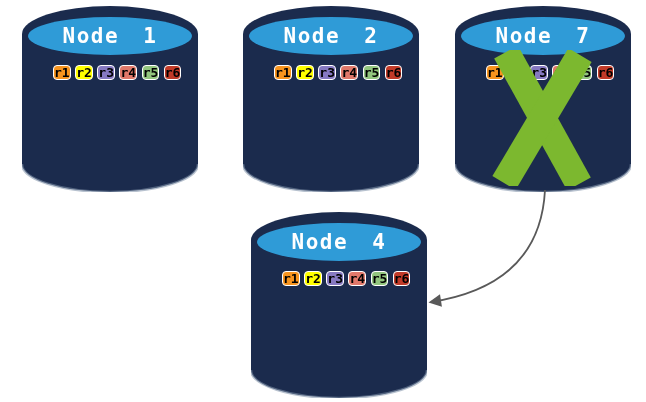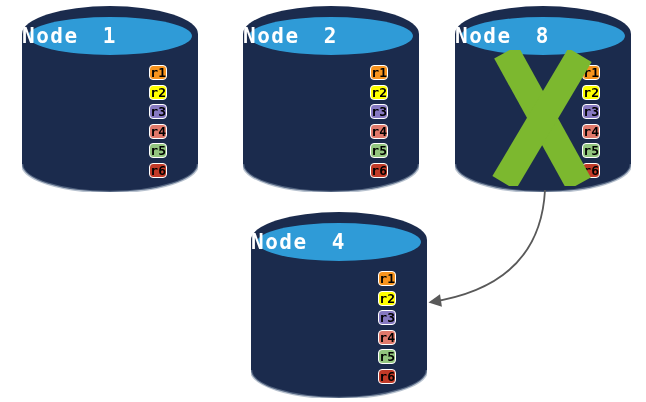--- a/index.html
+++ b/index.html
@@ -7,27 +7,27 @@
     position:relative;width:646px;height:402px;background:var(--background,#fff);
     font-family:"DejaVu Sans Mono","Liberation Mono",monospace;overflow:hidden;
   }
   .node{position:absolute;width:176px;height:186px;}
   .cyl{position:absolute;left:0;top:0;}
   .cyl-body{fill:var(--cylinder-body,#1B2B4D);}
   .cyl-top{fill:var(--cylinder-top,#2F9BD7);}
   .cyl-bottom-edge{fill:none;stroke:#7d8fa8;stroke:rgba(125,143,168,0.55);stroke-width:2.5;}
   .title{
     position:absolute;left:0;right:0;top:19px;height:23px;
-    font-weight:bold;font-size:21px;line-height:23px;
+    text-align:center;font-weight:bold;font-size:21px;line-height:23px;
     letter-spacing:1.5px;word-spacing:10px;white-space:pre;
     color:var(--title-text,#fff);
   }
   .rows{
     position:absolute;left:31px;top:59px;width:114px;
-    display:flex;flex-direction:column;gap:4.5px;align-items:flex-end;
+    display:flex;gap:4.5px;
   }
   .row{
     height:15px;box-sizing:border-box;border:1px solid var(--row-border,#fff);
     border-radius:4px;display:flex;align-items:center;justify-content:center;
     font-size:13px;font-weight:bold;line-height:1;color:var(--row-text,#000);
   }
   .cross{position:absolute;left:35px;top:44px;}
   .cross line{stroke:var(--cross-color,#7CB82F);stroke-width:27;}
   .arrow-svg{position:absolute;left:415px;top:180px;pointer-events:none;}
   .arrow-path{fill:none;stroke:var(--arrow-color,#595959);stroke-width:1.8;}
@@ -71,21 +71,21 @@
         <div class="row" style="background: rgb(193, 58, 40);">r6</div>
       </div>
   </div>
 
   <div class="node" style="left:455px;top:6px;">
     <svg class="cyl" width="176" height="186" viewBox="0 0 176 186">
       <path class="cyl-body" d="M0,28 A88,28 0 0 1 176,28 L176,158 A88,28 0 0 1 0,158 Z"></path>
       <path class="cyl-bottom-edge" d="M0,158 A88,28 0 0 0 176,158"></path>
       <ellipse class="cyl-top" cx="88" cy="30" rx="82" ry="19"></ellipse>
     </svg>
-    <div class="title">Node 8</div>
+    <div class="title">Node 7</div>
     <div class="rows">
         <div class="row" style="background: rgb(247, 148, 30);">r1</div>
         <div class="row" style="background: rgb(255, 255, 0);">r2</div>
         <div class="row" style="background: rgb(134, 121, 193);">r3</div>
         <div class="row" style="background: rgb(224, 120, 106);">r4</div>
         <div class="row" style="background: rgb(146, 197, 126);">r5</div>
         <div class="row" style="background: rgb(193, 58, 40);">r6</div>
       </div>
     <svg class="cross" width="104" height="136" viewBox="0 0 104 136">
       <line x1="16" y1="2" x2="89" y2="134"></line>

